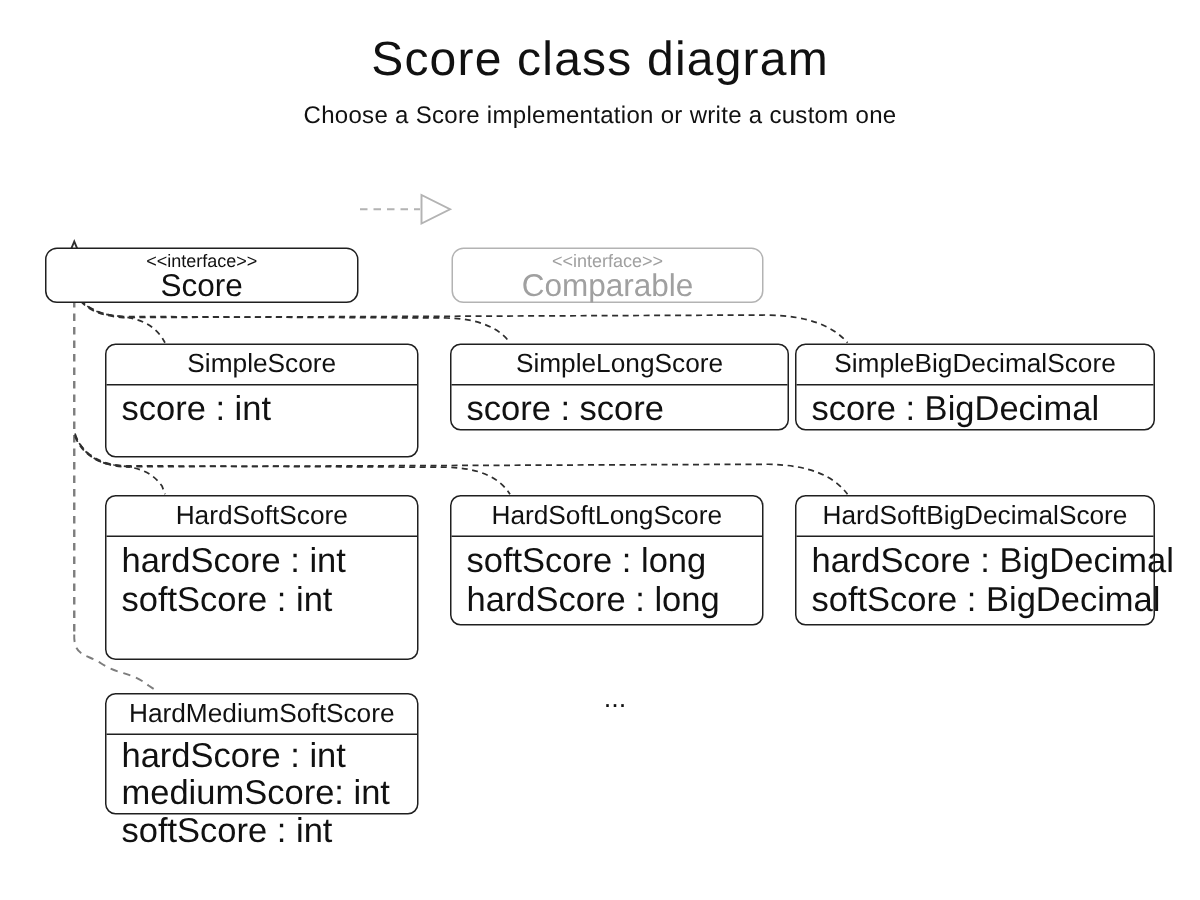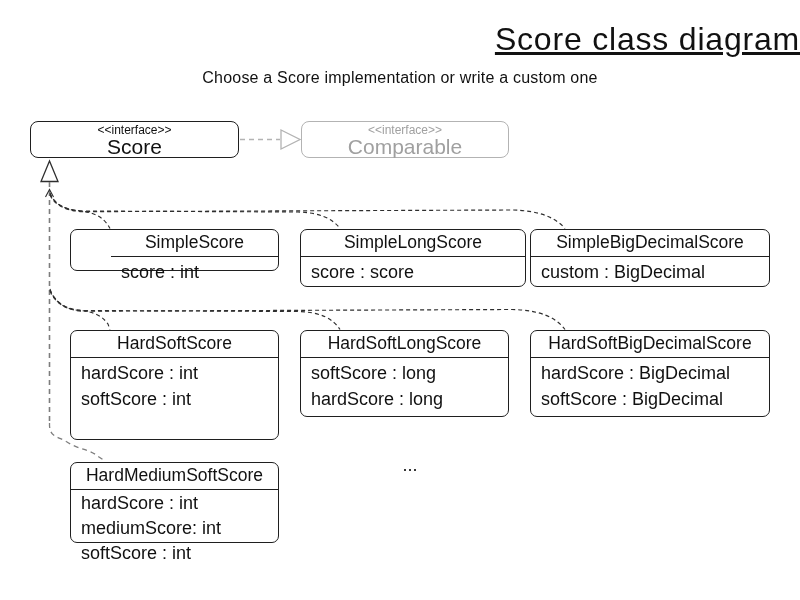--- a/index.html
+++ b/index.html
@@ -13,52 +13,52 @@
   }
   .wires { position:absolute; left:0; top:0; }
   .dash-dark  { stroke:var(--connector-dark,#2e2e2e); stroke-width:1.15; fill:none; stroke-dasharray:4 3; }
   .dash-gray  { stroke:var(--connector-gray,#7d7d7d); stroke-width:1.6;  fill:none; stroke-dasharray:5 4; }
   .dash-muted { stroke:var(--muted-border,#a8a8a8);   stroke-width:1.4;  fill:none; stroke-dasharray:5 4; }
   .tri-dark  { fill:#fff; stroke:var(--connector-dark,#3a3a3a); stroke-width:1.3; }
   .tri-muted { fill:#fff; stroke:var(--muted-border,#a8a8a8);   stroke-width:1.3; }
   .arrowtip  { fill:none; stroke:var(--connector-dark,#2e2e2e); stroke-width:1.1; }
 
   .title {
-    position:absolute; top:21px; left:0; width:800px; text-align:right;
-    font-size:32px; letter-spacing:0.8px; line-height:36px;text-decoration:underline;
+    position:absolute; top:21px; left:0; width:800px; text-align:center;
+    font-size:32px; letter-spacing:0.8px; line-height:36px;
   }
   .subtitle {
     position:absolute; top:69px; left:0; width:800px; text-align:center;
     font-size:16px; letter-spacing:0.2px; line-height:17px;
   }
 
   .iface {
     position:absolute; box-sizing:border-box; height:37px;
     border:1.8px solid var(--class-border,#1f1f1f); border-radius:8px;
-    background:#fff; text-align:center; padding-top:2px;
+    background:#fff; text-align:center; padding-top:2px;margin-top:44px;
   }
   .iface .stereo { font-size:12px; line-height:12px; }
   .iface .iname  { font-size:21px; line-height:21px; }
   #iface-score      { left:30px;  top:121px; width:209px; }
   #iface-comparable { left:301px; top:121px; width:208px;
     border-width:1.4px; border-color:var(--muted-border,#b3b3b3); color:var(--muted-text,#a0a0a0); }
 
   .cls {
     position:absolute; box-sizing:border-box; background:#fff;
     border:1.4px solid var(--class-border,#1f1f1f); border-radius:7px;
   }
   .cls .chead {
     height:27px; box-sizing:border-box;
     border-bottom:1.3px solid var(--class-border,#1f1f1f);
     text-align:center; font-size:17.5px; line-height:25px;
     white-space:nowrap; overflow:hidden;
   }
-  .cls .cattrs { padding:2px 10px; font-size:18px; line-height:26px; white-space:nowrap; }
+  .cls .cattrs { padding:2px 10px; font-size:23px; line-height:26px; white-space:nowrap; }
 
-  #cls-simplescore      { left:70px;  top:229px; width:209px; height:42px;padding-left:40px; }
+  #cls-simplescore      { left:70px;  top:229px; width:209px; height:76px; }
   #cls-simplelongscore  { left:300px; top:229px; width:226px; height:58px; }
   #cls-simplebigdecimal { left:530px; top:229px; width:240px; height:58px; }
   #cls-hardsoft         { left:70px;  top:330px; width:209px; height:110px; }
   #cls-hardsoftlong     { left:300px; top:330px; width:209px; height:87px; }
   #cls-hardsoftbigdec   { left:530px; top:330px; width:240px; height:87px; }
   #cls-hardmediumsoft   { left:70px;  top:462px; width:209px; height:81px; }
   #cls-hardmediumsoft .cattrs { line-height:25px; padding-top:1px; }
 
   .ellipsis { position:absolute; left:394px; top:455px; width:32px; text-align:center; font-size:18px; }
 </style>
@@ -111,21 +111,21 @@
   <div class="cls" id="cls-simplelongscore">
     <div class="chead">SimpleLongScore</div>
     <div class="cattrs">
       <div class="attr">score : score</div>
     </div>
   </div>
 
   <div class="cls" id="cls-simplebigdecimal">
     <div class="chead">SimpleBigDecimalScore</div>
     <div class="cattrs">
-      <div class="attr">custom : BigDecimal</div>
+      <div class="attr">score : BigDecimal</div>
     </div>
   </div>
 
   <div class="cls" id="cls-hardsoft">
     <div class="chead">HardSoftScore</div>
     <div class="cattrs">
       <div class="attr">hardScore : int</div>
       <div class="attr">softScore : int</div>
     </div>
   </div>

